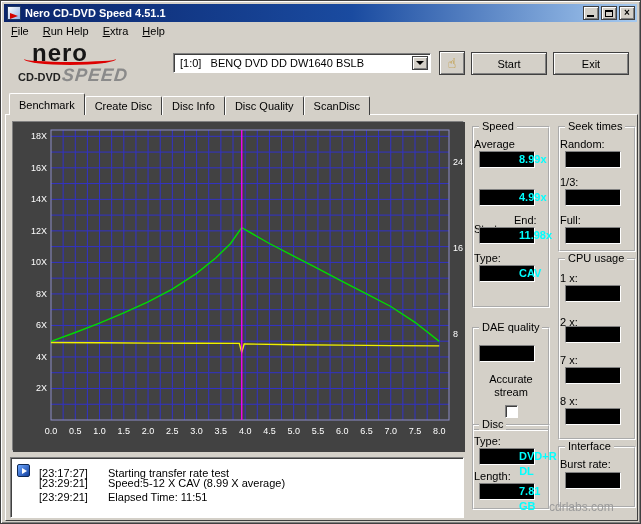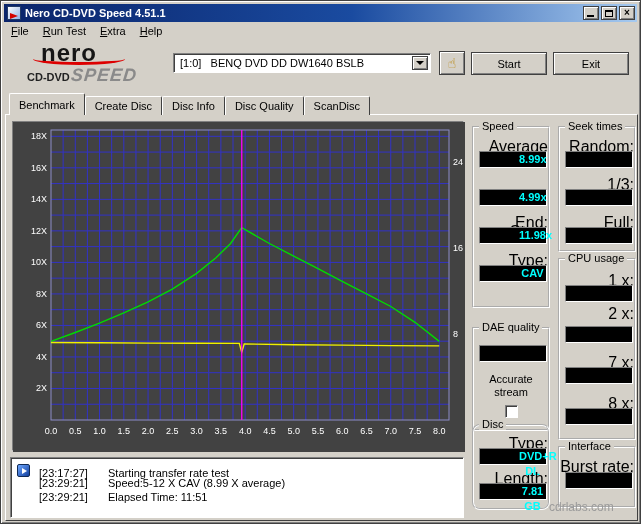--- a/index.html
+++ b/index.html
@@ -24,21 +24,21 @@
     box-shadow:inset 1px 1px 0 #fff, inset -1px -1px 0 #808080;
     display:flex;align-items:center;justify-content:center;position:relative;}
   .min-glyph{position:absolute;left:3px;bottom:2px;width:7px;height:2px;background:#000;}
   .max-glyph{width:8px;height:7px;border:1px solid #000;border-top-width:2px;}
   .close-glyph{font-weight:bold;font-size:10px;line-height:1;}
   
   #menubar{position:absolute;left:3px;top:21px;right:3px;height:18px;display:flex;align-items:center;}
   .menu-item{padding:2px 7px;cursor:default;}
   .menu-item::first-letter{text-decoration:underline;}
   
-  #logo{position:absolute;left:24px;top:40px;width:155px;height:50px;}
+  #logo{position:absolute;left:15px;top:40px;width:155px;height:50px;}
   #logo-nero{position:absolute;left:16px;top:-2px;font-size:24px;font-weight:bold;color:#161616;letter-spacing:1px;}
   #logo-swoosh{position:absolute;left:8px;top:12px;width:92px;height:12px;
     border-bottom:3px solid #dd0000;border-radius:0 0 50% 50%;}
   #logo-cddvd{position:absolute;left:2px;top:30px;font-size:11px;font-weight:bold;color:#222;}
   #logo-speed{position:absolute;left:46px;top:24px;font-size:18px;font-weight:bold;font-style:italic;
     color:#8a8a8a;letter-spacing:1px;transform:skewX(-6deg);}
   #drive-combo{position:absolute;left:172px;top:52px;width:258px;height:20px;background:#fff;
     border:1px solid;border-color:#808080 #fff #fff #808080;box-shadow:inset 1px 1px 0 #404040;}
   #drive-text{position:absolute;left:6px;top:3px;white-space:pre;}
   #drive-arrow-btn{position:absolute;right:2px;top:2px;width:16px;height:14px;background:#d4d0c8;
@@ -59,22 +59,22 @@
   
   #main-panel{position:absolute;left:4px;top:113px;width:633px;height:407px;background:#d4d0c8;
     border:1px solid;border-color:#fff #404040 #404040 #fff;z-index:1;}
   
   #chart{position:absolute;left:6px;top:6px;width:452px;height:330px;background:#424242;
     border:1px solid;border-color:#808080 #fff #fff #808080;}
   #chart svg{display:block;font-family:"Liberation Sans","DejaVu Sans",sans-serif;}
   
   .group{position:absolute;width:78px;border:2px groove #ffffff;}
   .gtitle{position:absolute;top:-8px;left:5px;background:#d4d0c8;padding:0 3px;font-size:11px;white-space:nowrap;}
-  .flabel{position:absolute;left:0;width:100%;text-align:right;font-size:16px;}
-  .bbox{position:absolute;left:5px;width:68px;height:17px;background:#000;
+  .flabel{position:absolute;left:0;width:100%;text-align:left;font-size:11px;}
+  .bbox{position:absolute;left:5px;width:56px;height:17px;background:#000;
     border:1px solid;border-color:#808080 #fff #fff #808080;
     color:#00ffff;font-weight:bold;font-size:11px;text-align:center;line-height:15px;padding-left:39px;}
   .wrap-label{position:absolute;left:0;width:100%;text-align:center;font-size:11px;padding:0 8px;line-height:13px;}
   .checkbox{position:absolute;left:31px;width:13px;height:13px;background:#fff;
     border:1px solid;border-color:#808080 #fff #fff #808080;box-shadow:inset 1px 1px 0 #404040;}
   
   #log{position:absolute;left:4px;top:342px;width:454px;height:61px;background:#fff;
     border:1px solid;border-color:#808080 #fff #fff #808080;box-shadow:inset 1px 1px 0 #404040;overflow:hidden;}
   .log-icon{position:absolute;left:6px;top:6px;width:13px;height:13px;border-radius:2px;
     background:linear-gradient(135deg,#6fa8ff,#123f9e);border:1px solid #102a55;}
@@ -99,21 +99,21 @@
     <span class="win-btn">
         <span class="max-glyph"></span>
       </span>
     <span class="win-btn">
         <span class="close-glyph">×</span>
       </span>
   </div>
 
   <div id="menubar">
     <span class="menu-item">File</span>
-    <span class="menu-item">Run Test</span>
+    <span class="menu-item">Run Help</span>
     <span class="menu-item">Extra</span>
     <span class="menu-item">Help</span>
   </div>
 
   <div id="logo">
     <span id="logo-nero">nero</span>
     <span id="logo-swoosh"></span>
     <span id="logo-cddvd">CD-DVD</span>
     <span id="logo-speed">SPEED</span>
   </div>
@@ -243,21 +243,21 @@
       <div class="bbox" style="top:137px;">CAV</div>
     </div>
 
     <div class="group" style="left:466px;top:212px;height:104px;">
       <span class="gtitle">DAE quality</span>
       <div class="bbox" style="top:16px;"></div>
       <div class="wrap-label" style="top:44px;">Accurate stream</div>
       <div class="checkbox" style="top:76px;"></div>
     </div>
 
-    <div class="group" style="left:466px;top:309px;height:86px;border-radius:8px;">
+    <div class="group" style="left:466px;top:309px;height:86px;">
       <span class="gtitle">Disc</span>
       <div class="flabel" style="top:9px;">Type:</div>
       <div class="bbox" style="top:22px;">DVD+R DL</div>
       <div class="flabel" style="top:44px;">Length:</div>
       <div class="bbox" style="top:57px;">7.81 GB</div>
     </div>
 
     <div class="group" style="left:552px;top:11px;height:126px;">
       <span class="gtitle">Seek times</span>
       <div class="flabel" style="top:10px;">Random:</div>
@@ -265,21 +265,21 @@
       <div class="flabel" style="top:48px;">1/3:</div>
       <div class="bbox" style="top:61px;"></div>
       <div class="flabel" style="top:86px;">Full:</div>
       <div class="bbox" style="top:99px;"></div>
     </div>
 
     <div class="group" style="left:552px;top:143px;height:182px;">
       <span class="gtitle">CPU usage</span>
       <div class="flabel" style="top:12px;">1 x:</div>
       <div class="bbox" style="top:25px;"></div>
-      <div class="flabel" style="top:45px;padding-left:44px;">2 x:</div>
+      <div class="flabel" style="top:56px;">2 x:</div>
       <div class="bbox" style="top:66px;"></div>
       <div class="flabel" style="top:94px;">7 x:</div>
       <div class="bbox" style="top:107px;"></div>
       <div class="flabel" style="top:135px;">8 x:</div>
       <div class="bbox" style="top:148px;"></div>
     </div>
 
     <div class="group" style="left:552px;top:331px;height:62px;">
       <span class="gtitle">Interface</span>
       <div class="flabel" style="top:10px;">Burst rate:</div>

